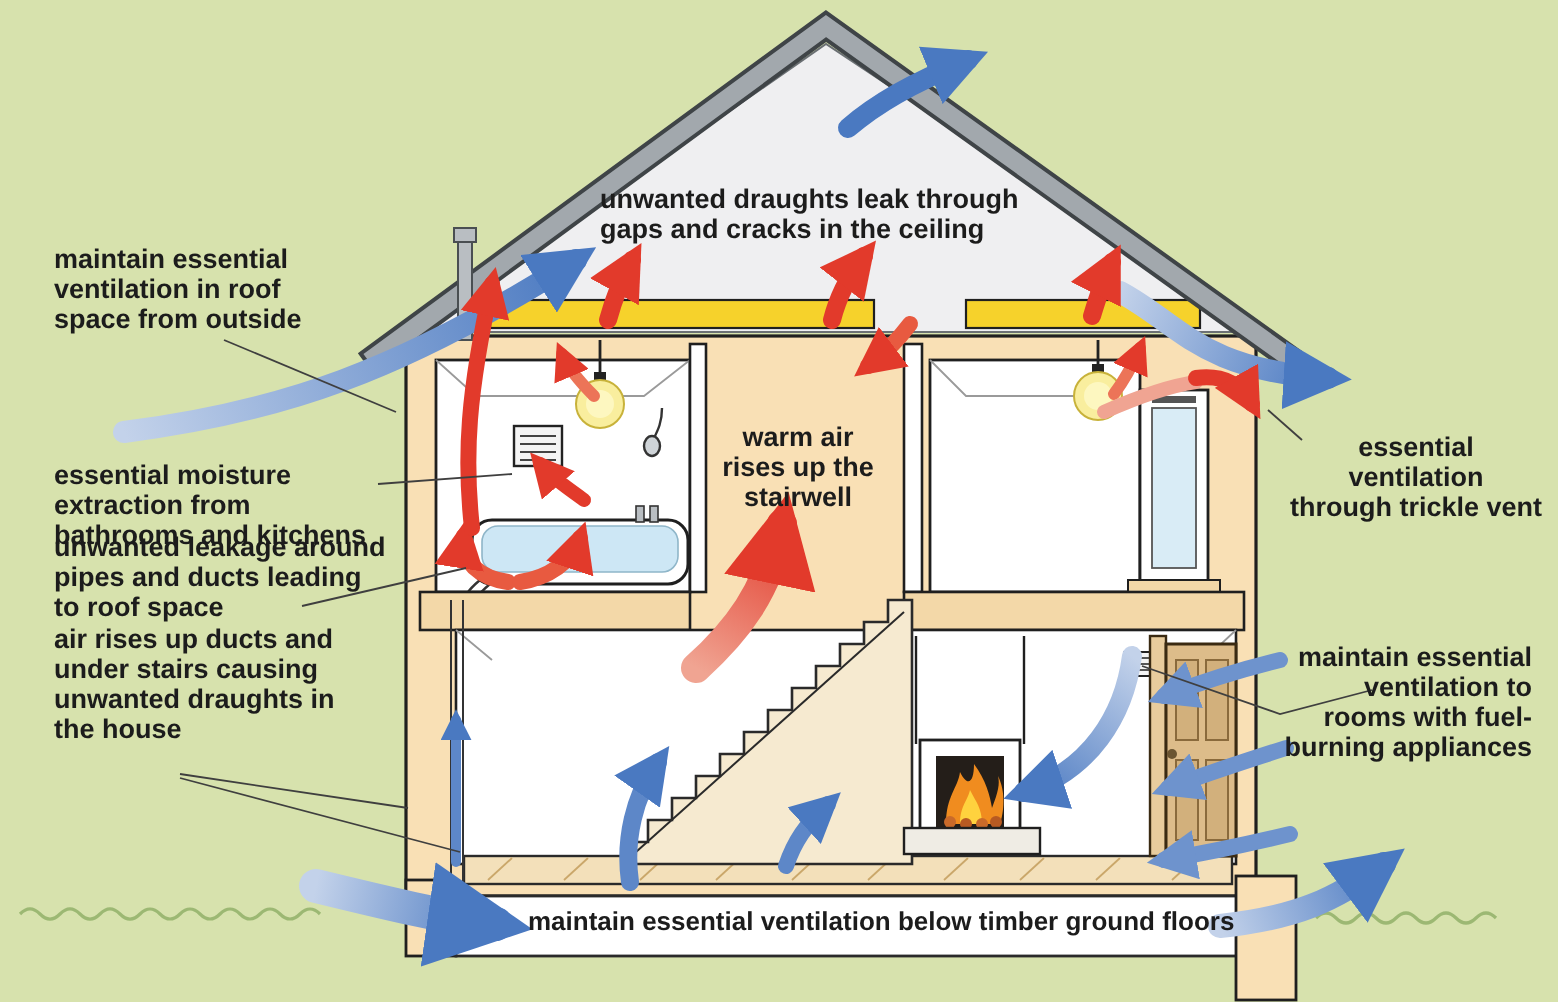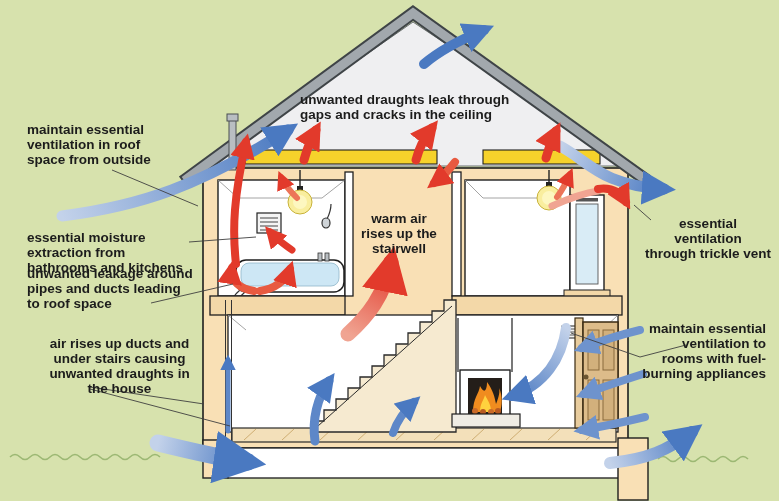--- a/index.html
+++ b/index.html
@@ -3,21 +3,21 @@
 <meta charset="utf-8">
 <style>
   html,body{margin:0;padding:0;}
   body{width:779px;height:501px;overflow:hidden;background:#d7e2ad;}
   #stage{position:relative;width:779px;height:501px;font-family:"Liberation Sans",sans-serif;color:#1c1c1c;}
   #diagram-svg{position:absolute;left:0;top:0;}
   .label{position:absolute;white-space:pre-line;font-size:13.5px;line-height:1.12;font-weight:600;letter-spacing:0px;}
   .lbl-roof{left:27px;top:122px;width:170px;}
   .lbl-moisture{left:27px;top:206px;width:185px;margin-top:24px;}
   .lbl-pipes{left:27px;top:266px;width:195px;}
-  .lbl-ducts{left:27px;top:336px;width:185px;text-align:center;}
+  .lbl-ducts{left:27px;top:312px;width:185px;}
   .lbl-ceiling{left:300px;top:92px;width:245px;text-align:left;}
   .lbl-warm{left:347px;top:211px;width:104px;text-align:center;}
   .lbl-trickle{left:645px;top:216px;width:126px;text-align:center;}
   .lbl-fuel{left:638px;top:321px;width:128px;text-align:right;}
   .lbl-ground{left:264px;top:454px;width:360px;font-size:13px;}
 </style>
 </head>
 <body>
 
 <div id="stage">
@@ -273,14 +273,15 @@
 gaps and cracks in the ceiling</div>
 <div class="label lbl-warm">warm air
 rises up the
 stairwell</div>
 <div class="label lbl-trickle">essential ventilation
 through trickle vent</div>
 <div class="label lbl-fuel">maintain essential
 ventilation to
 rooms with fuel-
 burning appliances</div>
+<div class="label lbl-ground">maintain essential ventilation below timber ground floors</div>
 
 </div>
 
 </body></html>

